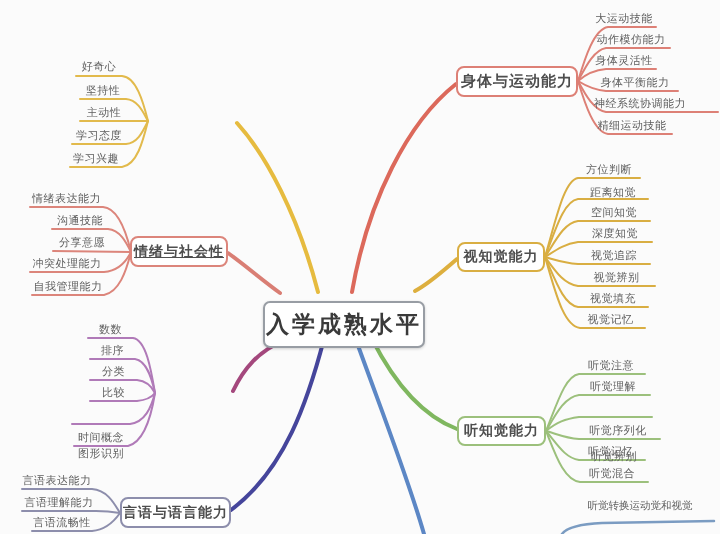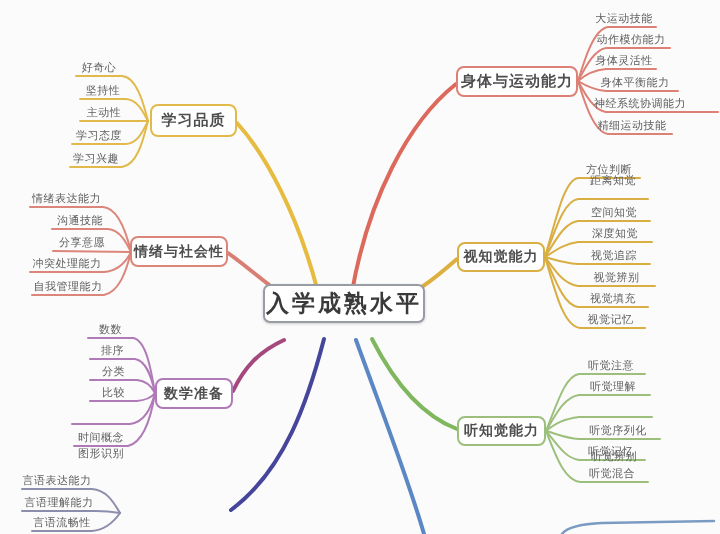--- a/index.html
+++ b/index.html
@@ -89,30 +89,29 @@
         <path d="M546,431 C557,422 565,419 579,417 L652,417" stroke="#9cc07c"></path>
         <path d="M546,431 C557,434 565,438 579,439 L660,439" stroke="#9cc07c"></path>
         <path d="M546,431 C557,444 565,458 579,460 L645,460" stroke="#9cc07c"></path>
         <path d="M546,431 C556,456 564,480 580,482 L648,482" stroke="#9cc07c"></path>
 
         <path stroke-width="2.5" d="M562,534 C567,527 580,524 602,523 L714,521" stroke="#7b9cc2"></path>
       </g>
     </g>
   </svg>
 
-  <div class="node center" style="left: 263px; top: 284px; width: 162px; height: 39px; border-color: rgb(152, 157, 164);">入学成熟水平</div>
+  <div class="node center" style="left: 263px; top: 301px; width: 162px; height: 47px; border-color: rgb(152, 157, 164);">入学成熟水平</div>
 
-  <div class="node" style="left: 150px; top: 104px; width: 87px; height: 33px; font-size: 15px; border-color: rgb(226, 186, 76);">学习品质</div>
-  <div class="node" style="left: 130px; top: 236px; width: 98px; height: 31px; border-color: rgb(220, 133, 123);">情绪与社会性</div>
-  <div class="node" style="left: 155px; top: 378px; width: 78px; height: 31px; border-color: rgb(176, 122, 184);">数学准备</div>
+  <div class="node" style="left: 130px; top: 236px; width: 98px; height: 31px; border-color: rgb(220, 133, 123); text-decoration: underline;">情绪与社会性</div>
+  <div class="node" style="left: 120px; top: 497px; width: 111px; height: 31px; border-color: rgb(141, 142, 172);">言语与语言能力</div>
   <div class="node" style="left: 457px; top: 242px; width: 88px; height: 30px; border-color: rgb(217, 174, 66);">视知觉能力</div>
   <div class="node" style="left: 456px; top: 66px; width: 122px; height: 31px; font-size: 15px; border-color: rgb(221, 128, 118);">身体与运动能力</div>
   <div class="node" style="left: 457px; top: 416px; width: 89px; height: 30px; border-color: rgb(156, 192, 124);">听知觉能力</div>
 
-  <div class="leaf" style="left:76px;top:60px;width:46px;">好奇心</div>
+  <div class="leaf" style="left:76px;top:60px;width:46px;font-family:Liberation Mono, monospace;">好奇心</div>
   <div class="leaf" style="left:80px;top:83px;width:46px;">坚持性</div>
   <div class="leaf" style="left:80px;top:105px;width:48px;">主动性</div>
   <div class="leaf" style="left:72px;top:128px;width:54px;">学习态度</div>
   <div class="leaf" style="left:70px;top:151px;width:52px;">学习兴趣</div>
 
   <div class="leaf" style="left:30px;top:191px;width:73px;">情绪表达能力</div>
   <div class="leaf" style="left:52px;top:213px;width:56px;">沟通技能</div>
   <div class="leaf" style="left:53px;top:235px;width:58px;">分享意愿</div>
   <div class="leaf" style="left:30px;top:256px;width:74px;">冲突处理能力</div>
   <div class="leaf" style="left:32px;top:279px;width:72px;">自我管理能力</div>
@@ -129,29 +128,30 @@
   <div class="leaf" style="left:32px;top:515px;width:60px;">言语流畅性</div>
 
   <div class="leaf" style="left:592px;top:11px;width:64px;">大运动技能</div>
   <div class="leaf" style="left:592px;top:32px;width:78px;">动作模仿能力</div>
   <div class="leaf" style="left:592px;top:53px;width:64px;">身体灵活性</div>
   <div class="leaf" style="left:592px;top:75px;width:86px;">身体平衡能力</div>
   <div class="leaf" style="left:592px;top:96px;width:96px;">神经系统协调能力</div>
   <div class="leaf" style="left:592px;top:118px;width:80px;">精细运动技能</div>
 
   <div class="leaf" style="left:578px;top:162px;width:62px;">方位判断</div>
-  <div class="leaf" style="left:578px;top:173px;width:70px;">距离知觉</div>
+  <div class="leaf" style="left:578px;top:185px;width:70px;">距离知觉</div>
   <div class="leaf" style="left:578px;top:205px;width:72px;">空间知觉</div>
   <div class="leaf" style="left:578px;top:226px;width:74px;">深度知觉</div>
   <div class="leaf" style="left:578px;top:248px;width:72px;">视觉追踪</div>
   <div class="leaf" style="left:578px;top:270px;width:77px;">视觉辨别</div>
   <div class="leaf" style="left:578px;top:291px;width:70px;">视觉填充</div>
   <div class="leaf" style="left:578px;top:312px;width:65px;">视觉记忆</div>
 
   <div class="leaf" style="left:578px;top:358px;width:66px;">听觉注意</div>
   <div class="leaf" style="left:578px;top:379px;width:70px;">听觉理解</div>
   <div class="leaf" style="left:578px;top:401px;width:72px;margin-top:48px;">听觉辨别</div>
   <div class="leaf" style="left:578px;top:423px;width:80px;">听觉序列化</div>
   <div class="leaf" style="left:578px;top:444px;width:66px;">听觉记忆</div>
   <div class="leaf" style="left:578px;top:466px;width:68px;">听觉混合</div>
 
+  <div class="leaf small" style="left:570px;top:498px;width:140px;">听觉转换运动觉和视觉</div>
 
 </div>
 
 </body></html>

